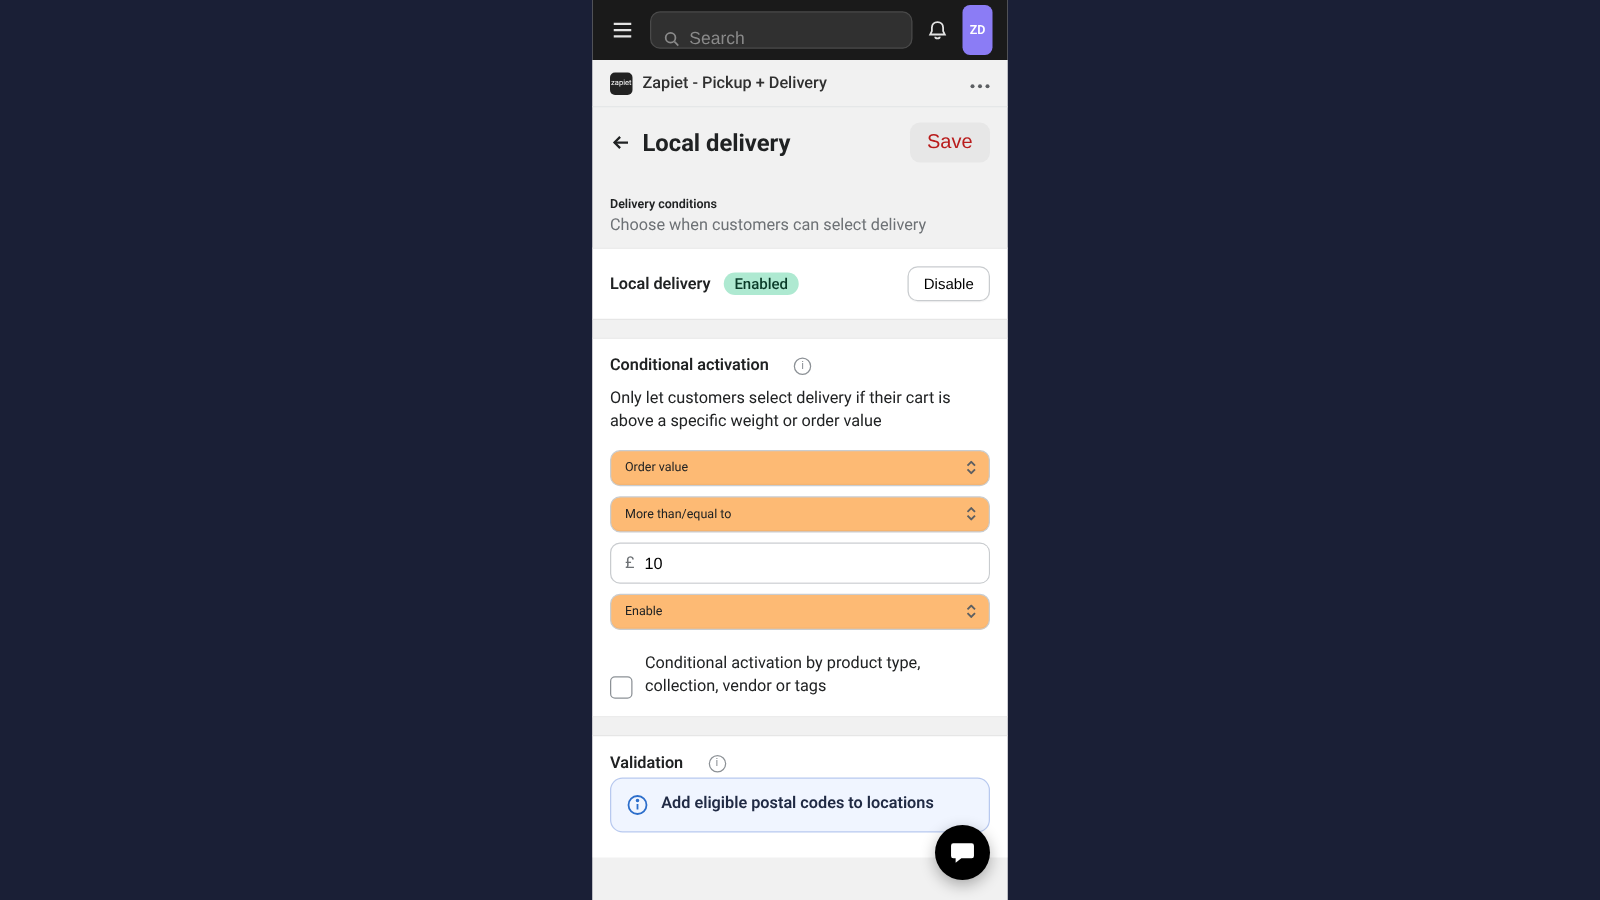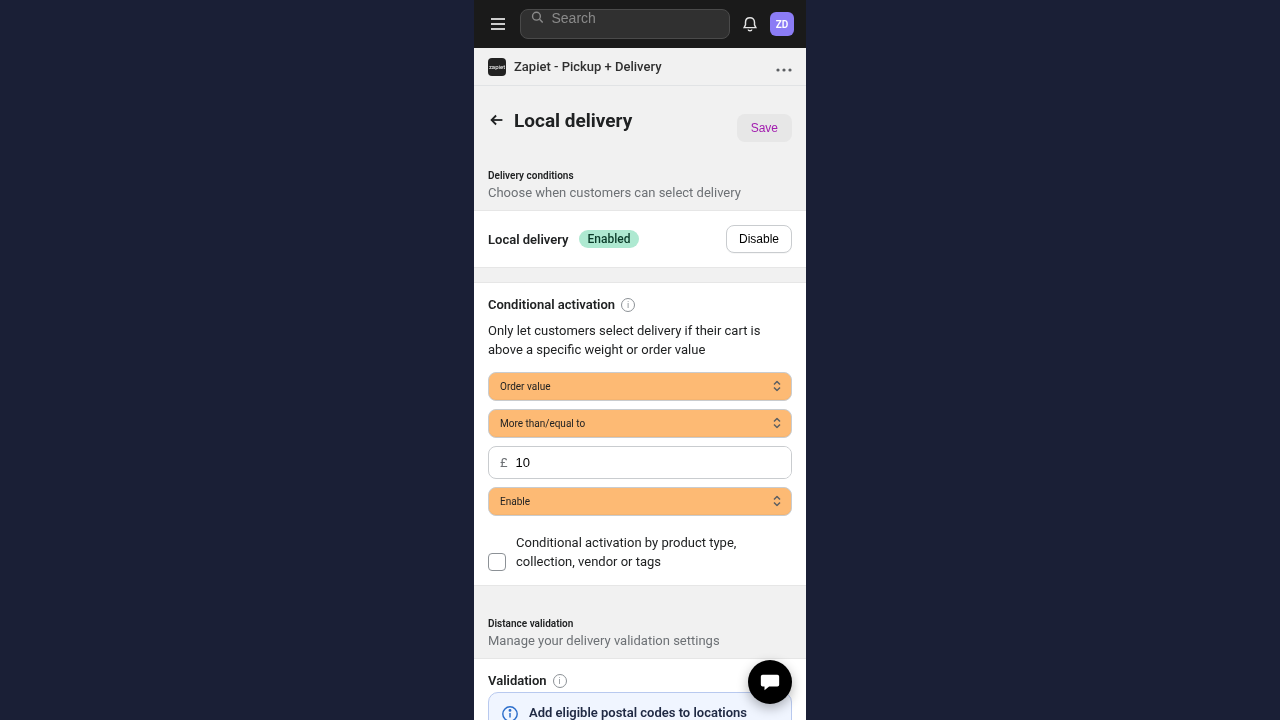--- a/index.html
+++ b/index.html
@@ -37,42 +37,42 @@
     cursor: pointer;
     color: #e3e3e3;
   }
   .search-wrap {
     flex: 1;
     background: #303030;
     border: 1px solid #4a4a4a;
     border-radius: 8px;
     height: 30px;
     display: flex;
-    align-items: flex-start;
+    align-items: flex-end;
     padding: 0 10px;
     gap: 8px;
     color: #8a8a8a;
   }
   .search-wrap input {
     background: transparent;
     border: none;
     outline: none;
     color: #e3e3e3;
     font-size: 14px;
     width: 100%;
   }
   .search-wrap input::placeholder { color: #8a8a8a; }
   .bell {
     color: #e3e3e3;
     width: 20px; height: 20px;
     display:flex; align-items:center; justify-content:center;
     cursor:pointer;
   }
   .avatar {
-    width: 24px; height: 24px;
+    width: 24px; height: 40px;
     background: #8b7cf5;
     border-radius: 6px;
     color: #fff;
     font-size: 10px;
     font-weight: 600;
     display:flex; align-items:center; justify-content:center;
     cursor:pointer;
   }
   .appbar {
     background: #f1f1f1;
@@ -95,28 +95,27 @@
   .more-btn { color:#5c5f62; cursor:pointer; }
   .page-header {
     background: #f1f1f1;
     padding: 12px 14px 14px;
     display:flex; align-items:center; gap: 8px;
   }
   .back-btn { color:#202223; cursor:pointer; display:flex; }
   .page-title { font-size: 19px; font-weight: 700; flex:1; }
   .save-btn {
     background: #e7e7e7;
-    color: #a21caf;
+    color: #b91c1c;
     border: none;
     border-radius: 8px;
     padding: 7px 14px;
-    font-size: 12px;
+    font-size: 16px;
     font-weight: 500;
     cursor: default;
-    margin-top: 16px;
   }
   .scroll {
     flex:1;
     overflow-y: auto;
     background: #f1f1f1;
   }
   .section-header {
     padding: 14px 14px 10px;
   }
   .section-title { font-size: 10px; font-weight: 650; color:#202223; margin-bottom: 4px; }
@@ -141,21 +140,21 @@
     background:#fff;
     border:1px solid #c9cccf;
     border-radius: 8px;
     padding: 6px 12px;
     font-size: 12px;
     cursor:pointer;
     box-shadow: 0 1px 0 rgba(0,0,0,0.03);
   }
   .label-strong { font-size:13px; font-weight:650; }
   .gap { height: 14px; background:#f1f1f1; }
-  .title-with-icon { display:flex; align-items:center; gap:6px;text-align:right; }
+  .title-with-icon { display:flex; align-items:center; gap:20px;text-align:right; }
   .info-icon {
     width:14px;height:14px;
     border:1px solid #8c9196;
     border-radius:50%;
     color:#8c9196;
     font-size:9px;
     display:flex;align-items:center;justify-content:center;
     cursor:pointer;
   }
   .para { font-size:13px; color:#202223; line-height:1.45; margin: 10px 0 12px; }
@@ -352,24 +351,20 @@
       </div>
 
       <div class="checkbox-row">
         <div class="checkbox"></div>
         <div class="checkbox-label">Conditional activation by product type, collection, vendor or tags</div>
       </div>
     </div>
 
     <div class="gap"></div>
 
-    <div class="section-header" style="padding-top:18px">
-      <div class="section-title">Distance validation</div>
-      <div class="section-sub">Manage your delivery validation settings</div>
-    </div>
 
     <div class="card" style="border-bottom:none;padding-bottom:20px">
       <div class="title-with-icon" style="">
         <span class="label-strong">Validation</span>
         <span class="info-icon">i</span>
       </div>
       <div class="banner">
         <div class="banner-icon">
           <svg width="18" height="18" viewBox="0 0 20 20" fill="none" stroke="currentColor" stroke-width="1.6">
               <circle cx="10" cy="10" r="8"></circle>

